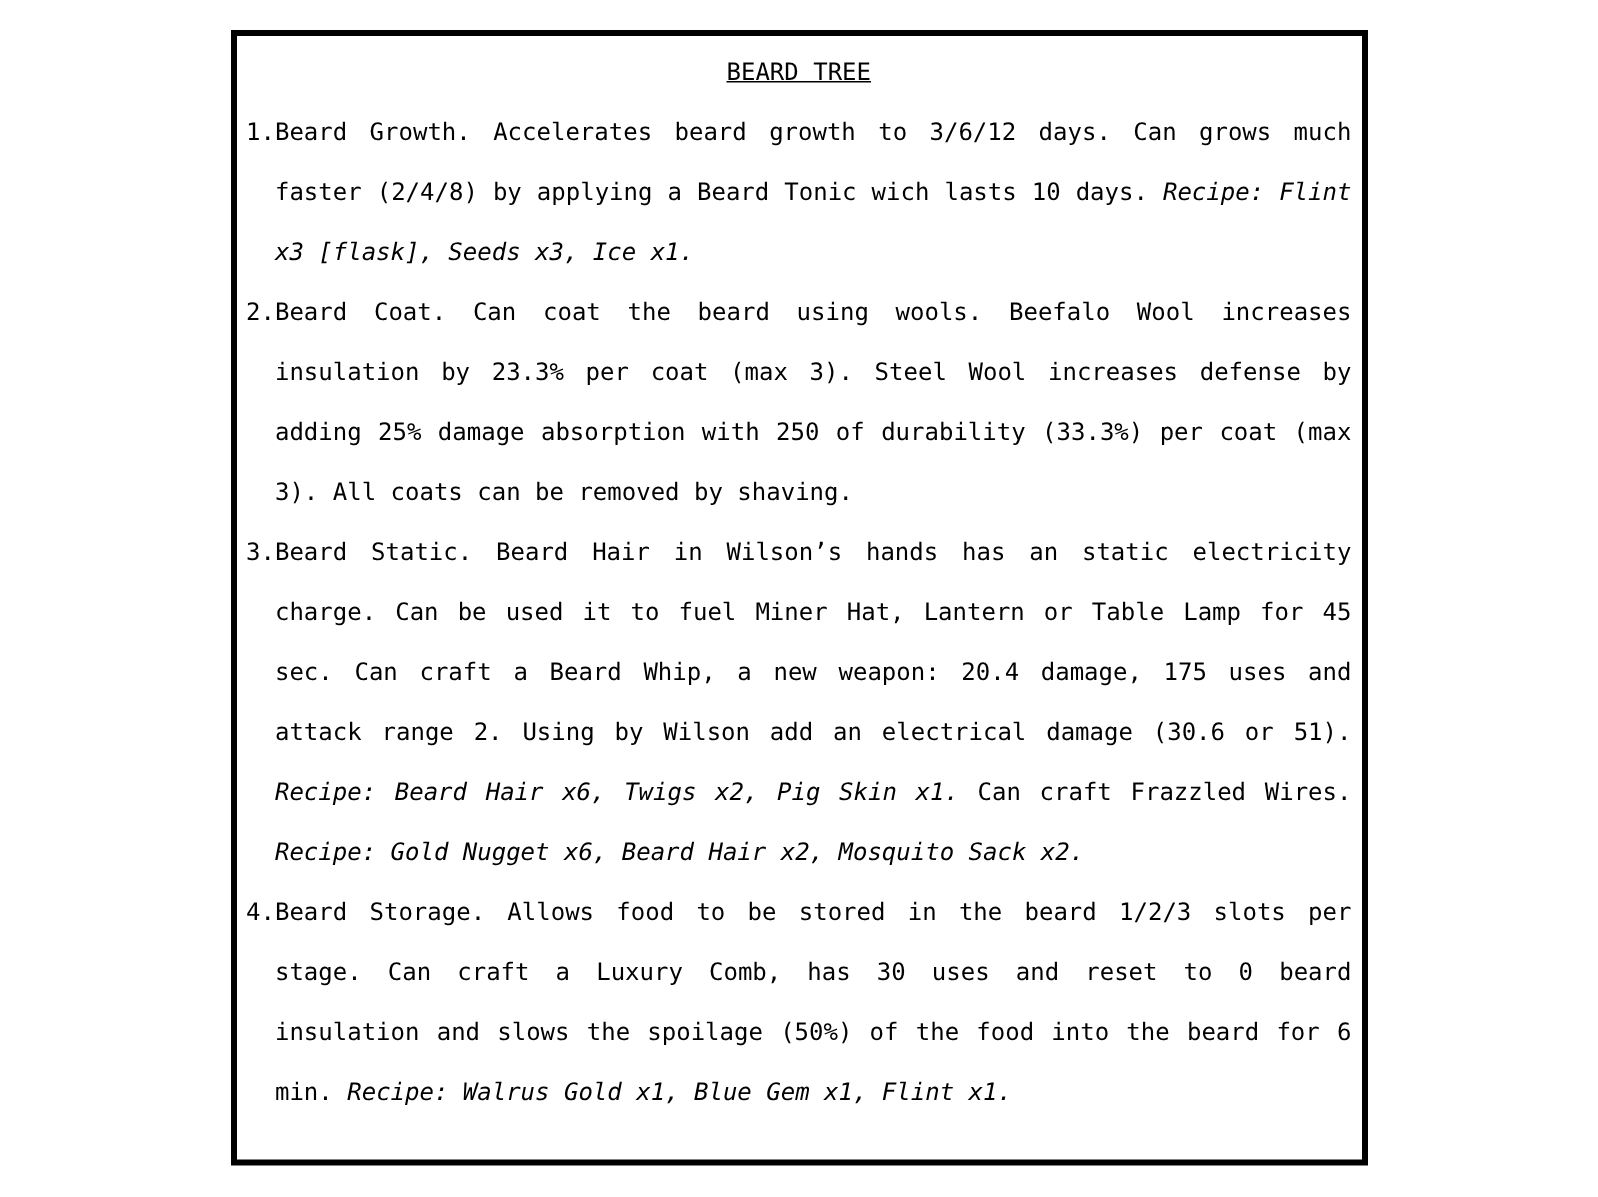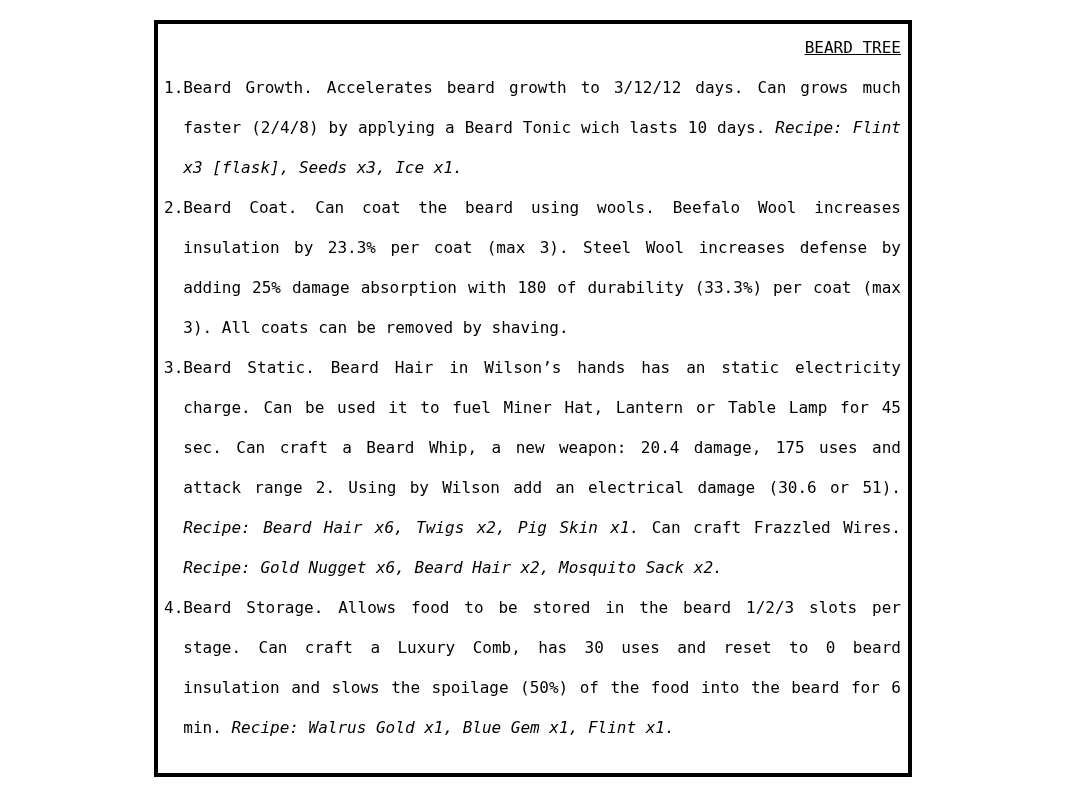--- a/index.html
+++ b/index.html
@@ -29,38 +29,38 @@
     background: var(--bg);
   }
   .content {
     width: 76.5ch;
     margin: 0 auto;
     padding-top: 4px;
     font-size: 16px;
     line-height: 40px;
   }
   .doc-title {
-    text-align: right;
+    text-align: center;
     text-decoration: underline;
   }
   .item {
     text-align: justify;
     padding-left: 2ch;
     text-indent: -2ch;
   }
   .seg.italic {
     font-style: italic;
   }
 </style>
 </head>
 <body>
 
 <div class="frame">
   <div class="content">
     <div class="doc-title">BEARD TREE</div>
     <div id="items">
-        <div class="item"><span class="seg">1.Beard Growth. Accelerates beard growth to 3/12/12 days. Can grows much faster (2/4/8) by applying a Beard Tonic wich lasts 10 days. </span><span class="seg italic">Recipe: Flint x3 [flask], Seeds x3, Ice x1.</span></div>
-        <div class="item"><span class="seg">2.Beard Coat. Can coat the beard using wools. Beefalo Wool increases insulation by 23.3% per coat (max 3). Steel Wool increases defense by adding 25% damage absorption with 180 of durability (33.3%) per coat (max 3). All coats can be removed by shaving.</span></div>
+        <div class="item"><span class="seg">1.Beard Growth. Accelerates beard growth to 3/6/12 days. Can grows much faster (2/4/8) by applying a Beard Tonic wich lasts 10 days. </span><span class="seg italic">Recipe: Flint x3 [flask], Seeds x3, Ice x1.</span></div>
+        <div class="item"><span class="seg">2.Beard Coat. Can coat the beard using wools. Beefalo Wool increases insulation by 23.3% per coat (max 3). Steel Wool increases defense by adding 25% damage absorption with 250 of durability (33.3%) per coat (max 3). All coats can be removed by shaving.</span></div>
         <div class="item"><span class="seg">3.Beard Static. Beard Hair in Wilson’s hands has an static electricity charge. Can be used it to fuel Miner Hat, Lantern or Table Lamp for 45 sec. Can craft a Beard Whip, a new weapon: 20.4 damage, 175 uses and attack range 2. Using by Wilson add an electrical damage (30.6 or 51). </span><span class="seg italic">Recipe: Beard Hair x6, Twigs x2, Pig Skin x1.</span><span class="seg"> Can craft Frazzled Wires. </span><span class="seg italic">Recipe: Gold Nugget x6, Beard Hair x2, Mosquito Sack x2.</span></div>
         <div class="item"><span class="seg">4.Beard Storage. Allows food to be stored in the beard 1/2/3 slots per stage. Can craft a Luxury Comb, has 30 uses and reset to 0 beard insulation and slows the spoilage (50%) of the food into the beard for 6 min. </span><span class="seg italic">Recipe: Walrus Gold x1, Blue Gem x1, Flint x1.</span></div>
       </div>
   </div>
 </div>
 
 </body></html>

